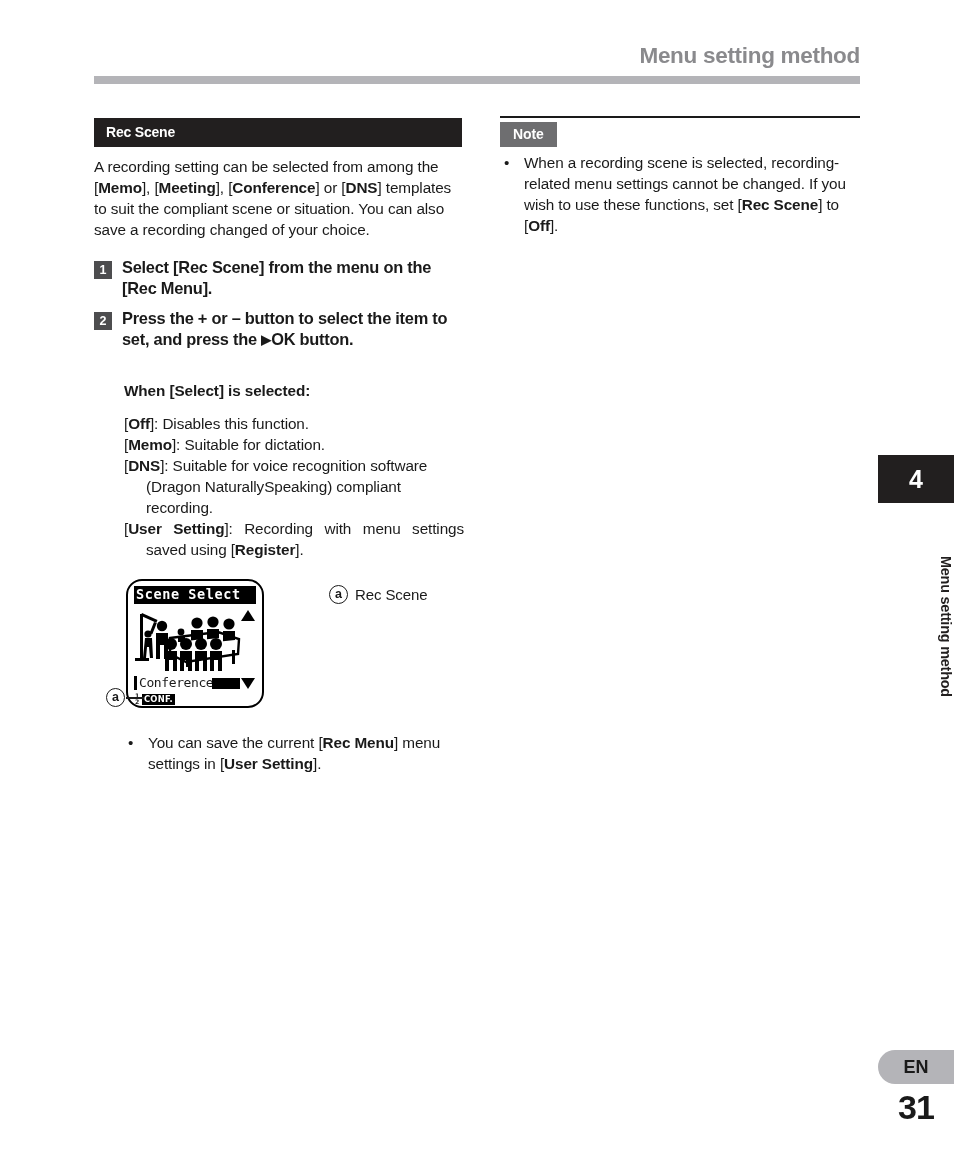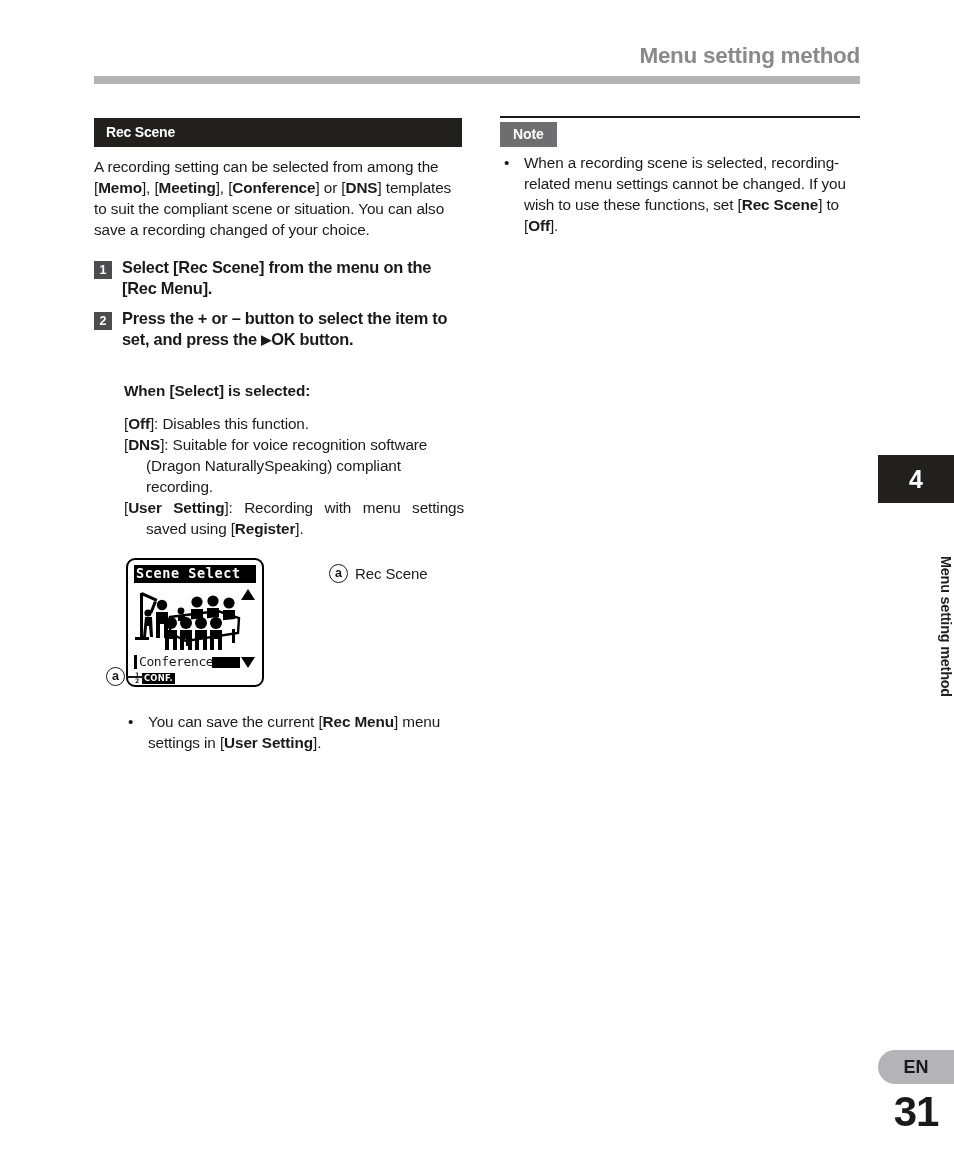--- a/index.html
+++ b/index.html
@@ -117,21 +117,21 @@
   #figure-row {
     margin-top: 18px;
     position: relative;
     height: 140px;
   }
   #lcd {
     position: absolute;
     left: 2px; top: 0;
     width: 138px; height: 129px;
     border: 2.5px solid #000;
-    border-radius: 9px;
+    border-radius: 16px;
     background: #ffffff;
     padding: 5px 6px 4px 6px;
   }
   #lcd-title {
     background: #000;
     color: #fff;
     font-family: "DejaVu Sans Mono", monospace;
     font-size: 13.5px;
     font-weight: bold;
     letter-spacing: 0.6px;
@@ -321,21 +321,21 @@
     font-size: 18px;
     font-weight: bold;
     text-align: center;
     line-height: 34px;
   }
   #page-number {
     position: absolute;
     left: 878px; top: 1088px;
     width: 76px;
     text-align: center;
-    font-size: 42px;
+    font-size: 34px;
     font-weight: bold;
     color: #1a1a1a;
     letter-spacing: -1px;
   }
 </style>
 </head>
 <body>
 
 <div id="page-header">
   <div id="header-title">Menu setting method</div>
@@ -365,20 +365,21 @@
     </div>
 
   </div>
 
   <div id="sub-block">
     <div class="sub-head"><span>When [</span><b>Select</b><span>] is selected:</span></div>
 
 
     <div class="deflist">
       <div class="defitem">[<b>Off</b><span>]: Disables this function.</span></div>
+      <div class="defitem">[<b>Memo</b><span>]: Suitable for dictation.</span></div>
       <div class="defitem">[<b>DNS</b><span>]: Suitable for voice recognition software (Dragon NaturallySpeaking) compliant recording.</span></div>
       <div class="defitem justify"><span class="term">[<b>User Setting</b></span><span>]: Recording with menu settings saved using [</span><b>Register</b><span>].</span></div>
     </div>
 
     <div id="figure-row">
 
       <div id="lcd">
         <div id="lcd-title">Scene Select</div>
 
         <div id="lcd-art">

